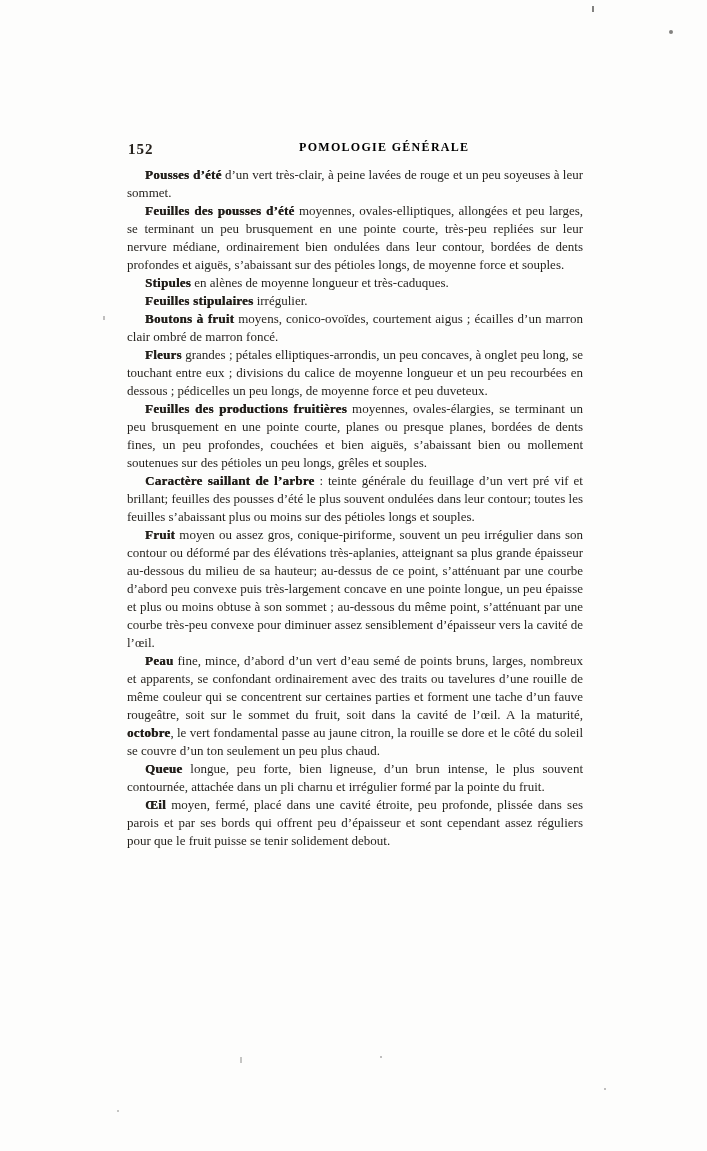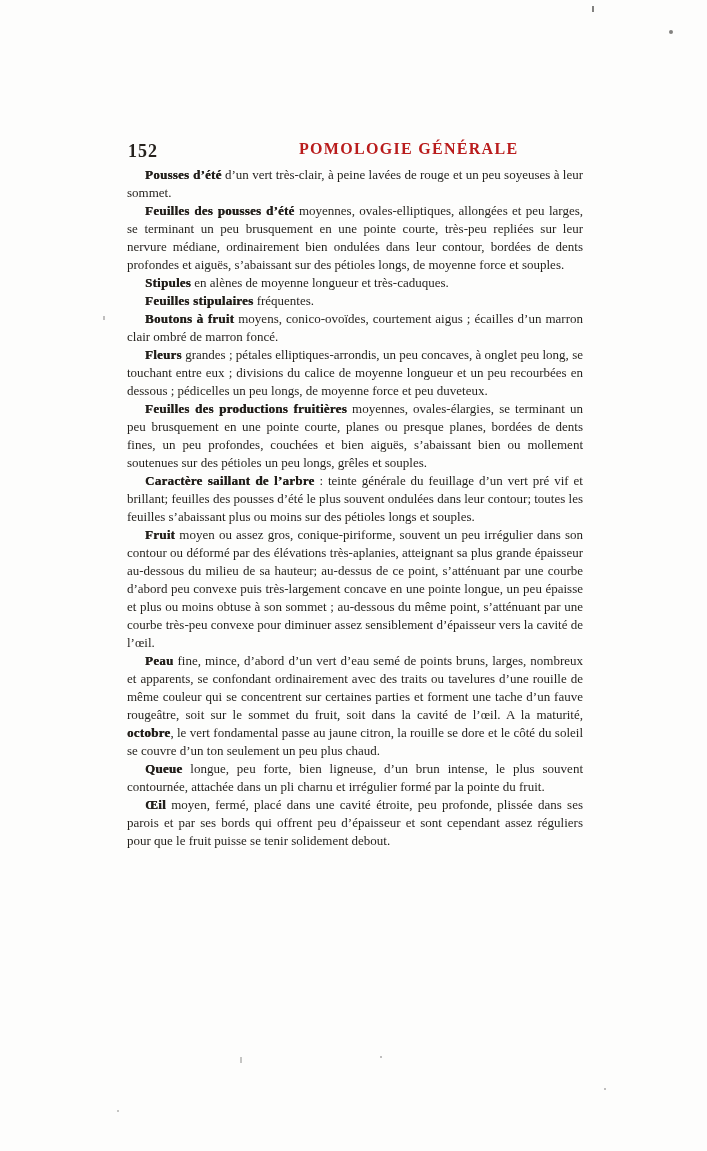--- a/index.html
+++ b/index.html
@@ -13,33 +13,33 @@
     overflow: hidden;
   }
   .running-header {
     position: absolute;
     left: 0; top: 0; width: 707px; height: 30px;
   }
   .pagenum {
     position: absolute;
     left: 128px;
     top: 141px;
-    font-size: 18px;
+    font-size: 15px;
     font-weight: bold;
     letter-spacing: 1px;
     color: #26221d;
   }
   .head-title {
     position: absolute;
     left: 299px;
     top: 140px;
-    font-size: 16px;
+    font-size: 12px;
     letter-spacing: 1.3px;
     font-weight: bold;
-    color: #b91c1c;
+    color: #000000;
     white-space: nowrap;
   }
   .textblock {
     position: absolute;
     left: 127px;
     top: 166px;
     width: 456px;
     font-size: 13px;
     line-height: 18px;
     text-align: justify;
@@ -74,21 +74,21 @@
 
   <div class="running-header">
     <span class="pagenum">152</span>
     <span class="head-title">POMOLOGIE GÉNÉRALE</span>
   </div>
 
   <div class="textblock" id="textblock">
       <p class="para"><span class="b">Pousses d’été</span><span class="r"> d’un vert très-clair, à peine lavées de rouge et un peu soyeuses à leur sommet.</span></p>
       <p class="para"><span class="b">Feuilles des pousses d’été</span><span class="r"> moyennes, ovales-elliptiques, allongées et peu larges, se terminant un peu brusquement en une pointe courte, très-peu repliées sur leur nervure médiane, ordinairement bien ondulées dans leur contour, bordées de dents profondes et aiguës, s’abaissant sur des pétioles longs, de moyenne force et souples.</span></p>
       <p class="para"><span class="b">Stipules</span><span class="r"> en alènes de moyenne longueur et très-caduques.</span></p>
-      <p class="para"><span class="b">Feuilles stipulaires</span><span class="r"> fréquentes.</span></p>
+      <p class="para"><span class="b">Feuilles stipulaires</span><span class="r"> irrégulier.</span></p>
       <p class="para"><span class="b">Boutons à fruit</span><span class="r"> moyens, conico-ovoïdes, courtement aigus ; écailles d’un marron clair ombré de marron foncé.</span></p>
       <p class="para"><span class="b">Fleurs</span><span class="r"> grandes ; pétales elliptiques-arrondis, un peu concaves, à onglet peu long, se touchant entre eux ; divisions du calice de moyenne longueur et un peu recourbées en dessous ; pédicelles un peu longs, de moyenne force et peu duveteux.</span></p>
       <p class="para"><span class="b">Feuilles des productions fruitières</span><span class="r"> moyennes, ovales-élargies, se terminant un peu brusquement en une pointe courte, planes ou presque planes, bordées de dents fines, un peu profondes, couchées et bien aiguës, s’abaissant bien ou mollement soutenues sur des pétioles un peu longs, grêles et souples.</span></p>
       <p class="para"><span class="b">Caractère saillant de l’arbre</span><span class="r"> : teinte générale du feuillage d’un vert pré vif et brillant; feuilles des pousses d’été le plus souvent ondulées dans leur contour; toutes les feuilles s’abaissant plus ou moins sur des pétioles longs et souples.</span></p>
       <p class="para"><span class="b">Fruit</span><span class="r"> moyen ou assez gros, conique-piriforme, souvent un peu irrégulier dans son contour ou déformé par des élévations très-aplanies, atteignant sa plus grande épaisseur au-dessous du milieu de sa hauteur; au-dessus de ce point, s’atténuant par une courbe d’abord peu convexe puis très-largement concave en une pointe longue, un peu épaisse et plus ou moins obtuse à son sommet ; au-dessous du même point, s’atténuant par une courbe très-peu convexe pour diminuer assez sensiblement d’épaisseur vers la cavité de l’œil.</span></p>
       <p class="para"><span class="b">Peau</span><span class="r"> fine, mince, d’abord d’un vert d’eau semé de points bruns, larges, nombreux et apparents, se confondant ordinairement avec des traits ou tavelures d’une rouille de même couleur qui se concentrent sur certaines parties et forment une tache d’un fauve rougeâtre, soit sur le sommet du fruit, soit dans la cavité de l’œil. A la maturité, </span><span class="b">octobre</span><span class="r">, le vert fondamental passe au jaune citron, la rouille se dore et le côté du soleil se couvre d’un ton seulement un peu plus chaud.</span></p>
       <p class="para"><span class="b">Queue</span><span class="r"> longue, peu forte, bien ligneuse, d’un brun intense, le plus souvent contournée, attachée dans un pli charnu et irrégulier formé par la pointe du fruit.</span></p>
       <p class="para"><span class="b">Œil</span><span class="r"> moyen, fermé, placé dans une cavité étroite, peu profonde, plissée dans ses parois et par ses bords qui offrent peu d’épaisseur et sont cependant assez réguliers pour que le fruit puisse se tenir solidement debout.</span></p>
     </div>
 

